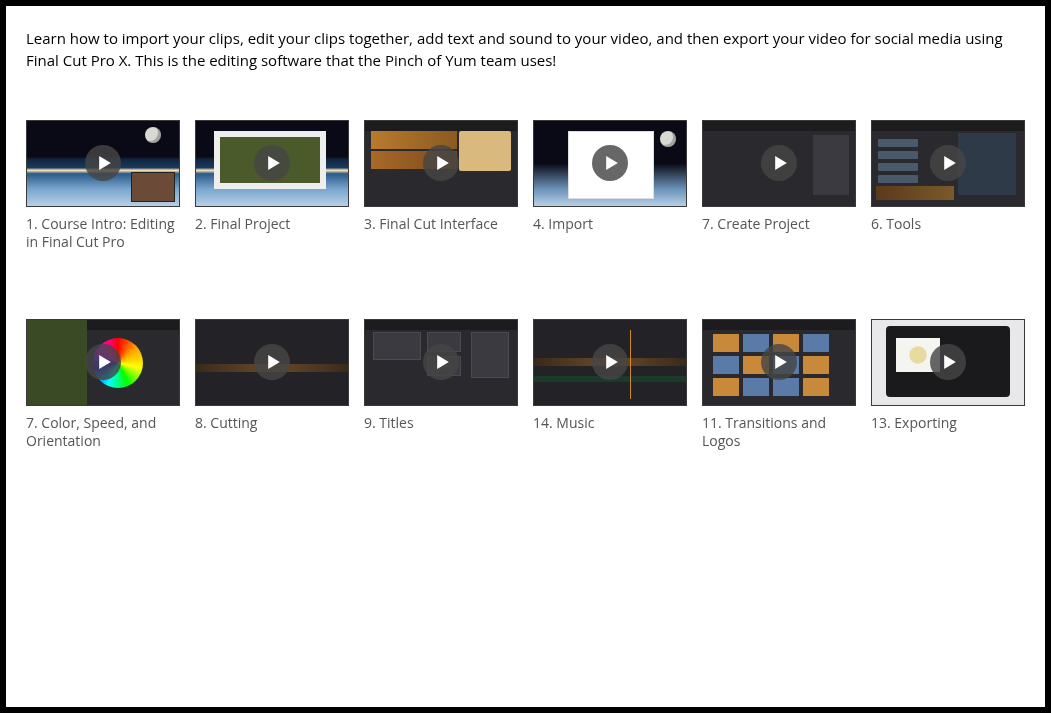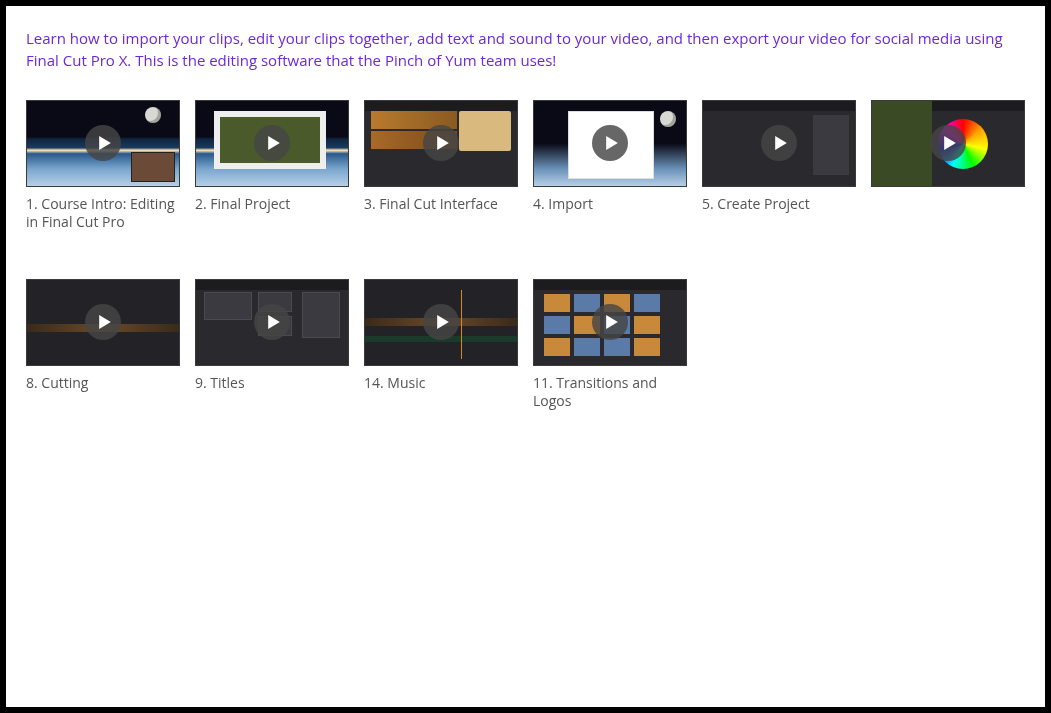--- a/index.html
+++ b/index.html
@@ -9,21 +9,21 @@
     padding: 6px;
   }
   .page {
     background: #fff;
     width: 1039px;
     height: 701px;
     padding: 22px 20px 0 20px;
     overflow: hidden;
   }
   .intro {
-    color: #6d28d9;
+    color: #000000;
     font-size: 15px;
     line-height: 1.45;
     margin-bottom: 28px;
   }
   .section-heading {
     text-align: center;
     color: #989898;
     font-size: 22px;
     font-weight: 400;
     margin-bottom: 22px;
@@ -32,21 +32,21 @@
     justify-content: center;
     gap: 8px;
   }
   .section-heading svg { flex: 0 0 auto; }
   .grid {
     display: grid;
     grid-template-columns: repeat(6, 154px);
     column-gap: 15px;
     row-gap: 48px;
   }
-  .card { display: block; }
+  .card { display: block; margin-top: 20px; }
   .thumb {
     width: 154px;
     height: 87px;
     position: relative;
     background: #2b2b2f;
     overflow: hidden;
     border: 1px solid #3a3a3a;
     cursor: pointer;
   }
   .play {
@@ -160,34 +160,51 @@
 
     <div class="card">
       <div class="thumb panel-dark">
         <div style="position:absolute;right:6px;top:14px;width:36px;height:60px;background:#3a3a40;"></div>
         <div class="play">
             <svg width="14" height="14" viewBox="0 0 10 12">
               <path d="M0 0l10 6-10 6z" fill="#fff"></path>
             </svg>
           </div>
       </div>
-      <div class="title">5. Create Project</div>
-    </div>
-
+      <div class="title">7. Create Project</div>
+    </div>
+
+    <div class="card">
+      <div class="thumb panel-dark tools">
+        <div class="side"></div>
+        <div class="li" style="top:18px;right:14px;"></div>
+        <div class="li" style="top:30px;right:14px;"></div>
+        <div class="li" style="top:42px;right:14px;"></div>
+        <div class="li" style="top:54px;right:14px;"></div>
+        <div style="position:absolute;left:4px;bottom:6px;right:70px;height:14px;background:linear-gradient(90deg,#5a3a1a,#7a5a2a);"></div>
+        <div class="play">
+            <svg width="14" height="14" viewBox="0 0 10 12">
+              <path d="M0 0l10 6-10 6z" fill="#fff"></path>
+            </svg>
+          </div>
+      </div>
+      <div class="title">6. Tools</div>
+    </div>
 
     <div class="card">
       <div class="thumb panel-dark color-wheel">
         <div class="left"></div>
           <div class="wheel"></div>
         <div class="play">
             <svg width="14" height="14" viewBox="0 0 10 12">
               <path d="M0 0l10 6-10 6z" fill="#fff"></path>
             </svg>
           </div>
       </div>
+      <div class="title">7. Color, Speed, and Orientation</div>
     </div>
 
     <div class="card">
       <div class="thumb timeline-bg">
         <div class="bar"></div>
         <div class="play">
             <svg width="14" height="14" viewBox="0 0 10 12">
               <path d="M0 0l10 6-10 6z" fill="#fff"></path>
             </svg>
           </div>
@@ -241,16 +258,28 @@
         <div class="play">
             <svg width="14" height="14" viewBox="0 0 10 12">
               <path d="M0 0l10 6-10 6z" fill="#fff"></path>
             </svg>
           </div>
       </div>
       <div class="title">11. Transitions and Logos</div>
     </div>
 
 
+    <div class="card">
+      <div class="thumb mac-window">
+        <div class="tb"></div>
+          <div class="img"></div>
+        <div class="play">
+            <svg width="14" height="14" viewBox="0 0 10 12">
+              <path d="M0 0l10 6-10 6z" fill="#fff"></path>
+            </svg>
+          </div>
+      </div>
+      <div class="title">13. Exporting</div>
+    </div>
 
 
   </div>
 </div>
 
 </body></html>

